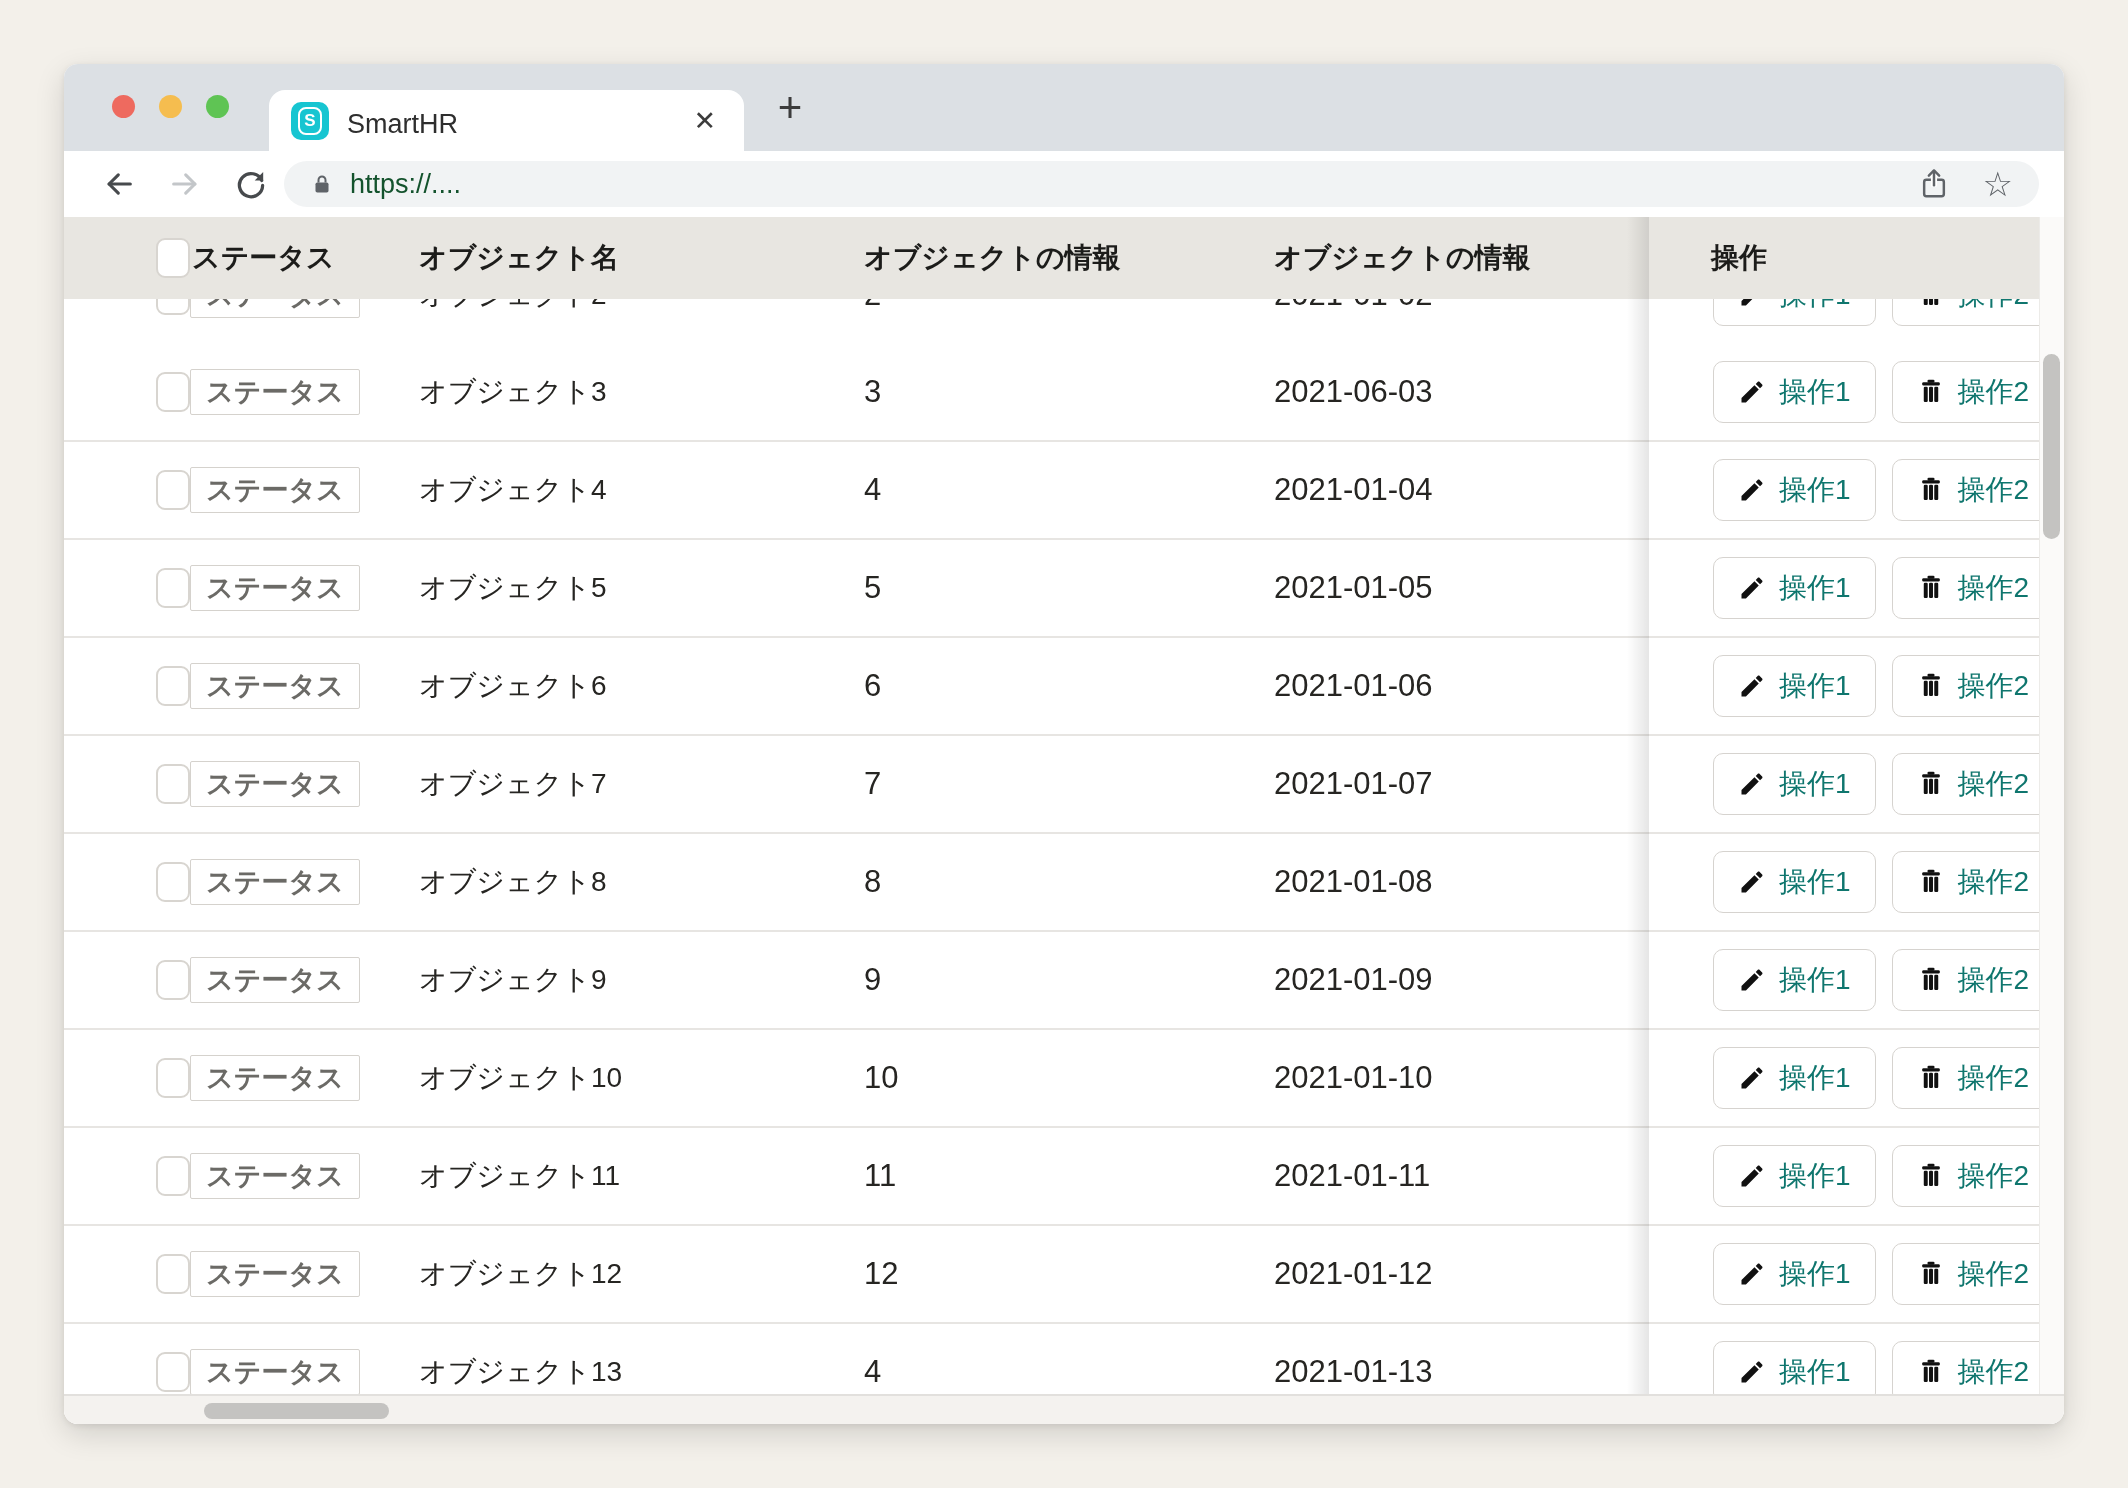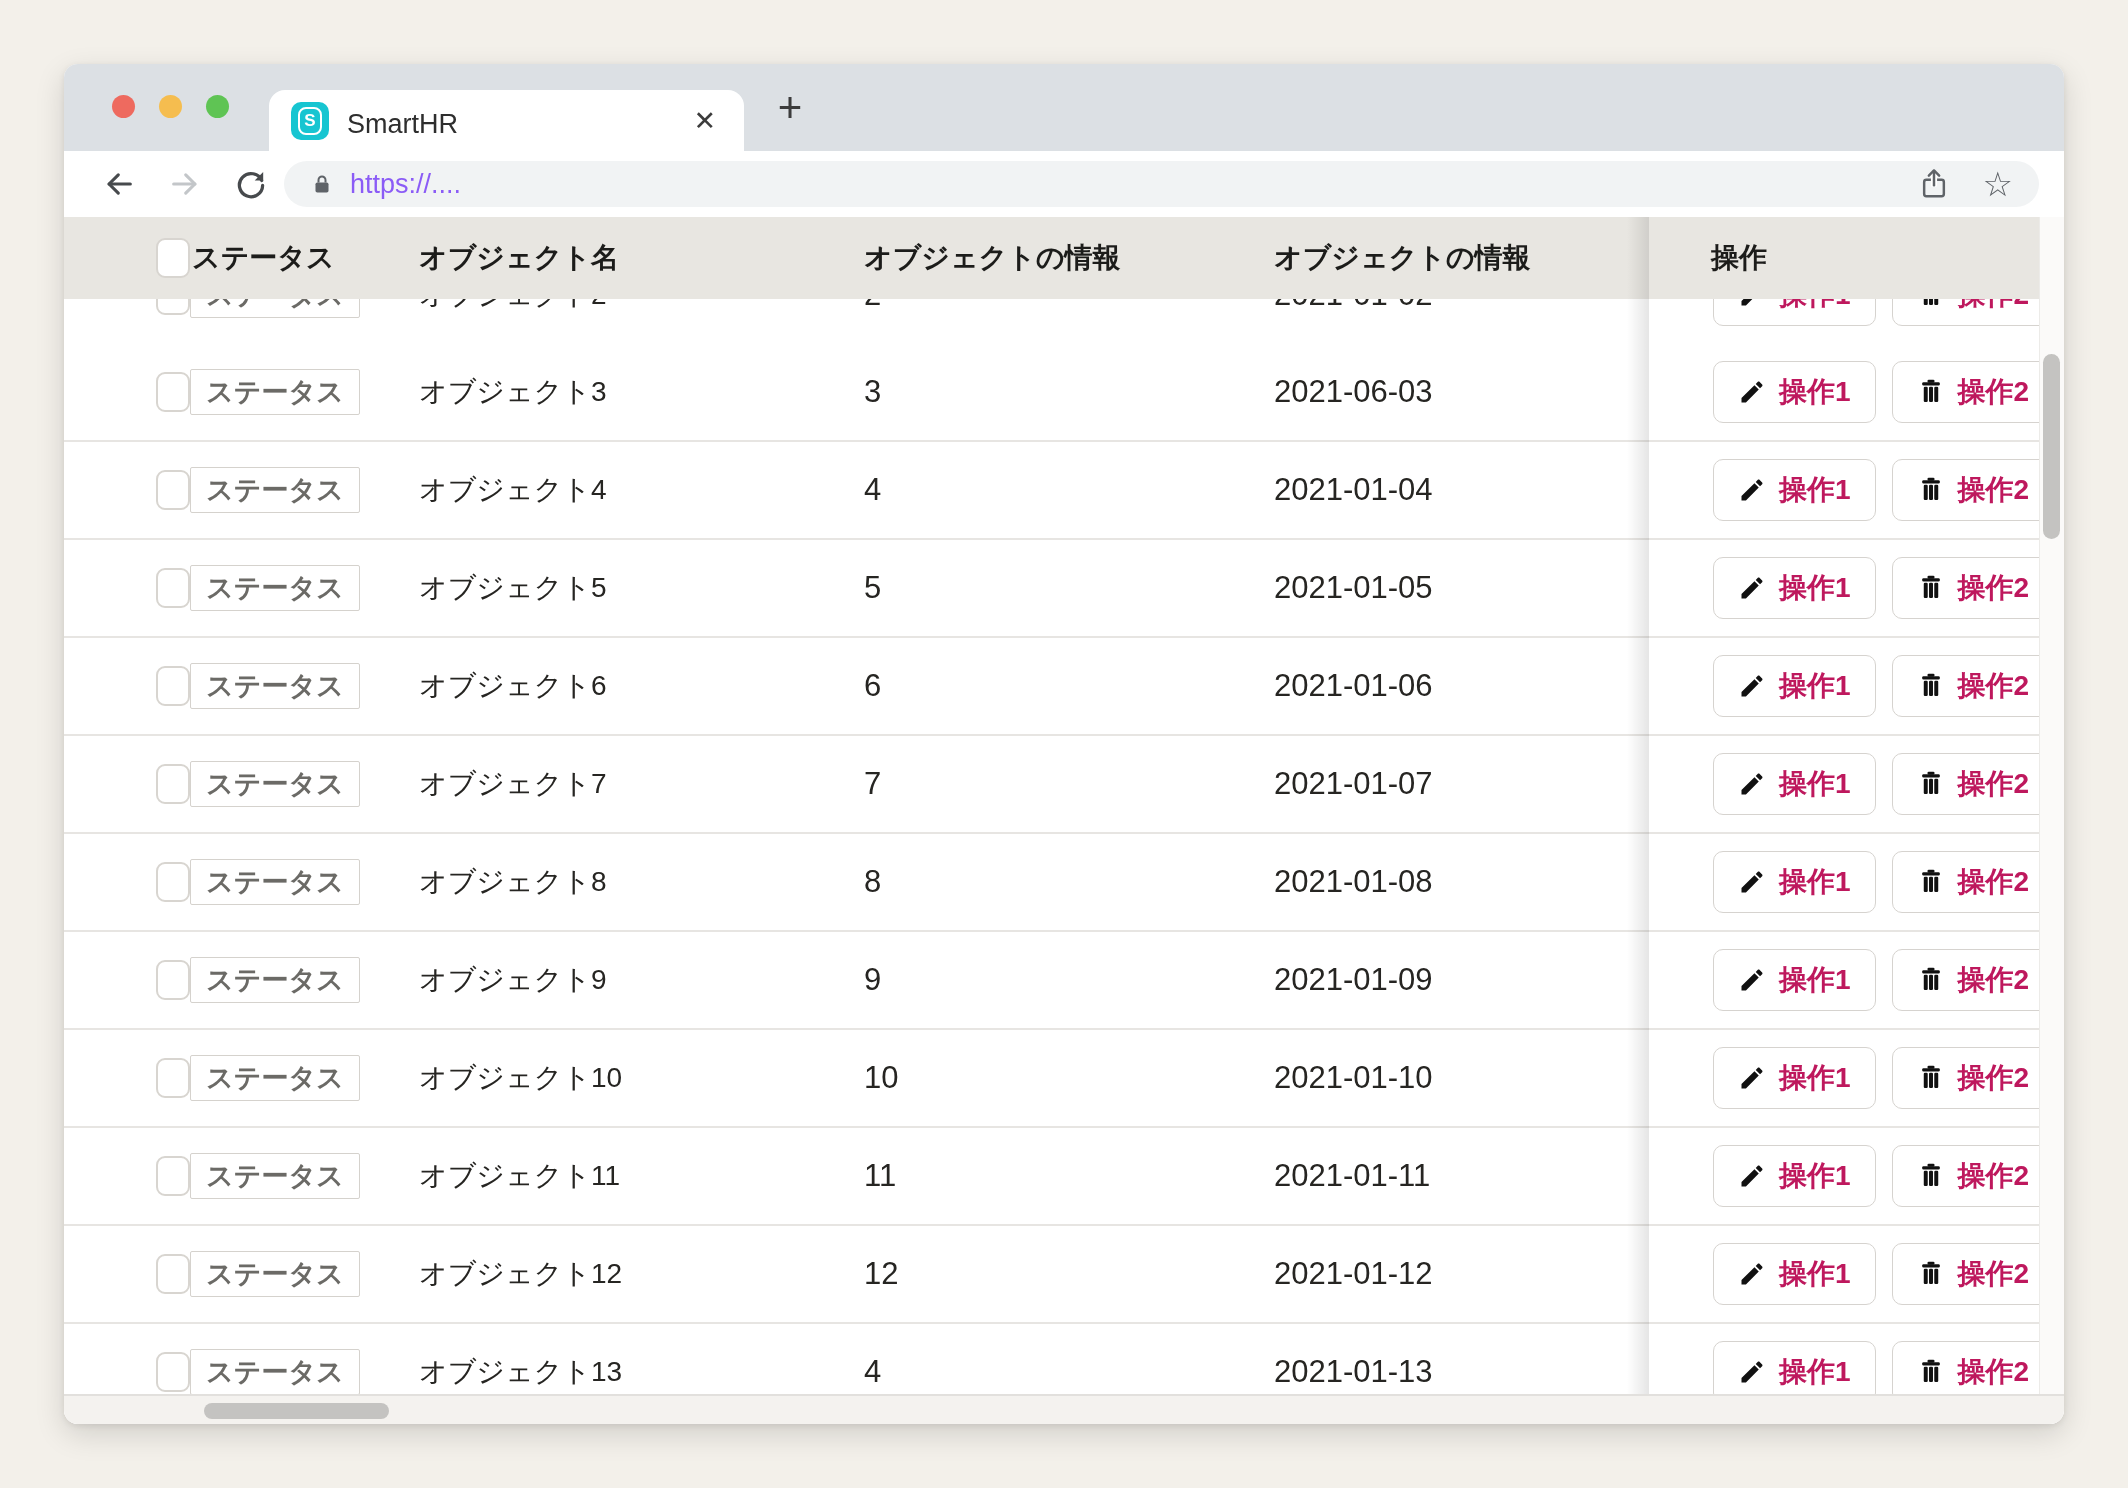--- a/index.html
+++ b/index.html
@@ -45,21 +45,21 @@
     position:relative; height:66px; background:#fff;
     display:flex; align-items:center; padding-left:38px;
   }
   .nav-icon { width:34px; height:34px; margin-right:32px; flex:0 0 auto; }
   .urlbar {
     position:absolute; left:220px; right:25px; top:10px; height:46px;
     background:#f1f3f4; border-radius:23px;
     display:flex; align-items:center; padding:0 26px;
   }
   .lock-icon { width:24px; height:24px; margin-right:16px; flex:0 0 auto; }
-  .url-text { font-size:27px; color:#8b5cf6; flex:1 1 auto; }
+  .url-text { font-size:27px; color:#14532d; flex:1 1 auto; }
   .urlbar-actions { display:flex; align-items:center; gap:34px; }
   .share-icon { width:30px; height:32px; }
   .star-icon { font-size:34px; color:#5f6368; line-height:1; }
   
   .content { position:relative; height:1207px; background:#fff; }
   .thead {
     position:relative; height:82px; background:#e8e6e1; z-index:3;
   }
   .th { position:absolute; top:50%; transform:translateY(-50%); font-size:28px; font-weight:bold; color:#1c1c1a; white-space:nowrap; }
   .tbody { position:absolute; top:82px; left:0; right:0; bottom:30px; overflow:hidden; background:#fff; }
@@ -79,21 +79,21 @@
     font-size:27px; font-weight:bold; color:#6b6a66;
   }
   .c-name { left:355px; font-size:28px; color:#262522; }
   .c-info { left:800px; font-size:31px; color:#262522; }
   .c-date { left:1210px; font-size:31px; color:#262522; }
   .c-actions { left:1585px; width:392px; display:flex; gap:16px; padding-left:64px; }
   .action-btn {
     height:62px; padding:0 24px; background:#fff;
     border:1.5px solid #d6d3cf; border-radius:10px;
     display:inline-flex; align-items:center; gap:13px;
-    font-size:28px; font-weight:bold; color:#be185d;
+    font-size:28px; font-weight:normal; color:#0f766e;
   }
   .action-btn svg { width:28px; height:28px; flex:0 0 auto; }
   .hx-status { left:128px; }
   .hx-name { left:355px; }
   .hx-info1 { left:800px; }
   .hx-info2 { left:1210px; }
   .hx-ops { left:1647px; }
   
   .col-shadow {
     position:absolute; top:0; bottom:30px; left:1563px; width:22px; z-index:4;

